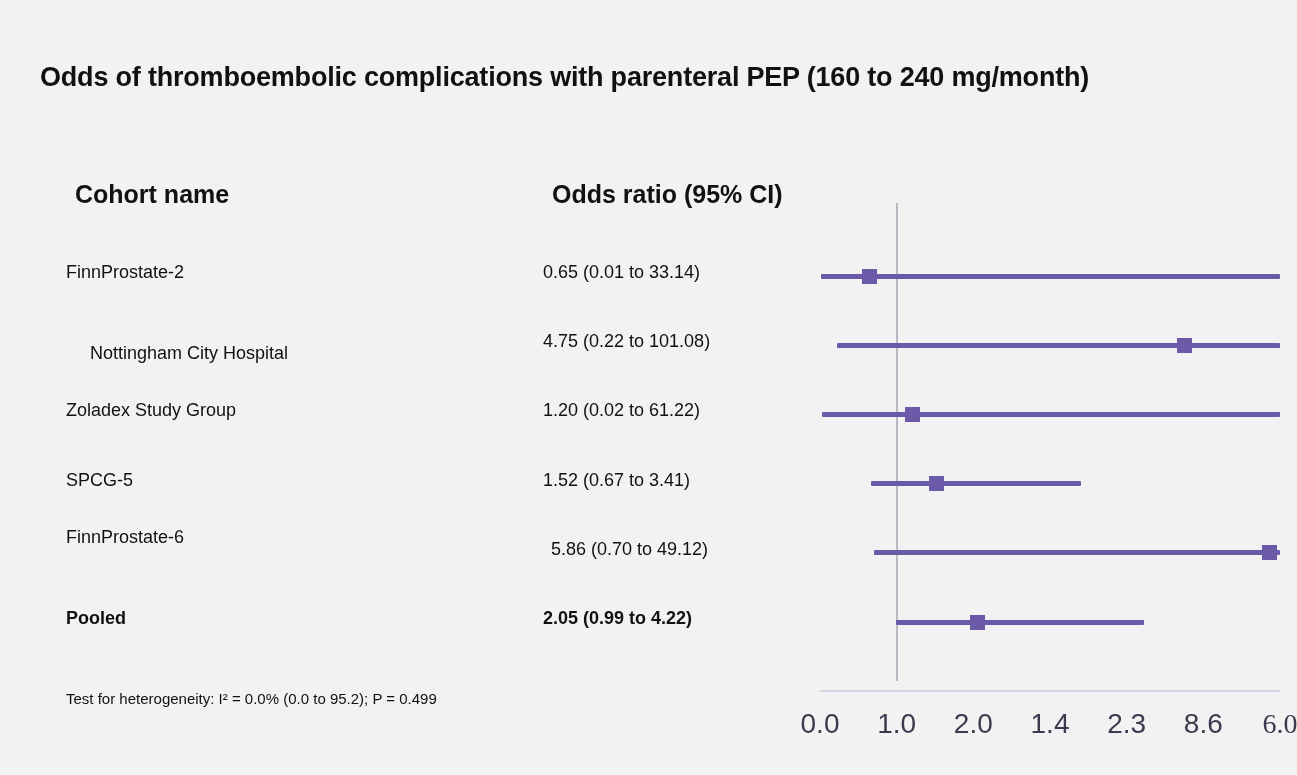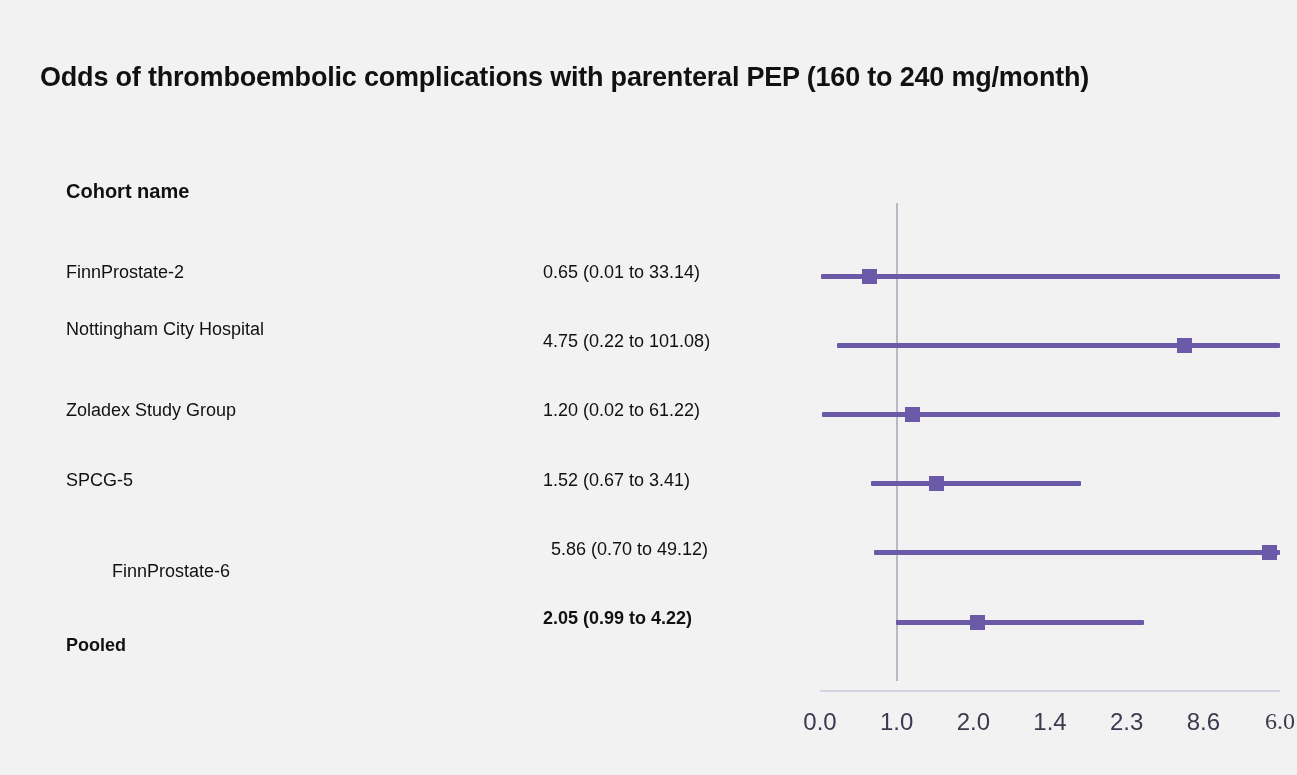--- a/index.html
+++ b/index.html
@@ -23,23 +23,24 @@
     position: absolute;
     left: 40px;
     top: 62px;
     font-size: 27px;
     font-weight: bold;
     letter-spacing: -0.2px;
     white-space: nowrap;
   }
   .col-head {
     position: absolute;
-    font-size: 20px;
+    font-size: 25px;
     font-weight: bold;
     white-space: nowrap;
+    margin-left: 9px;
   }
   .col-head.cohort { left: 66px; top: 180px; }
   .col-head.or { left: 543px; top: 180px; }
 
   .row-label {
     position: absolute;
     font-size: 18px;
     white-space: nowrap;
   }
   .row-label.name { left: 66px; }
@@ -79,50 +80,52 @@
     border-radius: 1px;
   }
   .point {
     position: absolute;
     width: 15px;
     height: 15px;
     background: #6a5aa8;
   }
   .tick-label {
     position: absolute;
-    font-size: 24px;
+    font-size: 28px;
     color: #3b3b4f;
     transform: translateX(-50%);
     white-space: nowrap;
   }
 </style>
 </head>
 <body>
 
 <div id="chart-root">
 
   <div class="title">Odds of thromboembolic complications with parenteral PEP (160 to 240 mg/month)</div>
 
   <div class="col-head cohort">Cohort name</div>
+  <div class="col-head or">Odds ratio (95% CI)</div>
 
   <div id="rows">
       <div class="row-label name" style="top: 262px;">FinnProstate-2</div>
       <div class="row-label value" style="top: 262px;">0.65 (0.01 to 33.14)</div>
-      <div class="row-label name" style="top: 319px;">Nottingham City Hospital</div>
+      <div class="row-label name" style="top: 343px; margin-left: 24px;">Nottingham City Hospital</div>
       <div class="row-label value" style="top: 331.2px;">4.75 (0.22 to 101.08)</div>
       <div class="row-label name" style="top: 400.4px;">Zoladex Study Group</div>
       <div class="row-label value" style="top: 400.4px;">1.20 (0.02 to 61.22)</div>
       <div class="row-label name" style="top: 469.6px;">SPCG-5</div>
       <div class="row-label value" style="top: 469.6px;">1.52 (0.67 to 3.41)</div>
-      <div class="row-label name" style="top: 561px; margin-left: 46px;">FinnProstate-6</div>
+      <div class="row-label name" style="top: 527px;">FinnProstate-6</div>
       <div class="row-label value" style="top: 538.8px; margin-left: 8px;">5.86 (0.70 to 49.12)</div>
-      <div class="row-label name bold" style="top: 635px;">Pooled</div>
+      <div class="row-label name bold" style="top: 608px;">Pooled</div>
       <div class="row-label value bold" style="top: 608px;">2.05 (0.99 to 4.22)</div>
     </div>
 
+  <div class="hetero">Test for heterogeneity: I² = 0.0% (0.0 to 95.2); P = 0.499</div>
 
   <div id="plot">
       <div class="vline" style="left: 75.6667px; top: 23px; height: 478px;"></div>
       <div class="ci-bar" style="left: 0.766667px; width: 459.233px; top: 93.5px;"></div>
       <div class="point" style="left: 42.3333px; top: 88.5px;"></div>
       <div class="ci-bar" style="left: 16.8667px; width: 443.133px; top: 162.7px;"></div>
       <div class="point" style="left: 356.667px; top: 157.7px;"></div>
       <div class="ci-bar" style="left: 1.53333px; width: 458.467px; top: 231.9px;"></div>
       <div class="point" style="left: 84.5px; top: 226.9px;"></div>
       <div class="ci-bar" style="left: 51.3667px; width: 210.067px; top: 301.1px;"></div>

